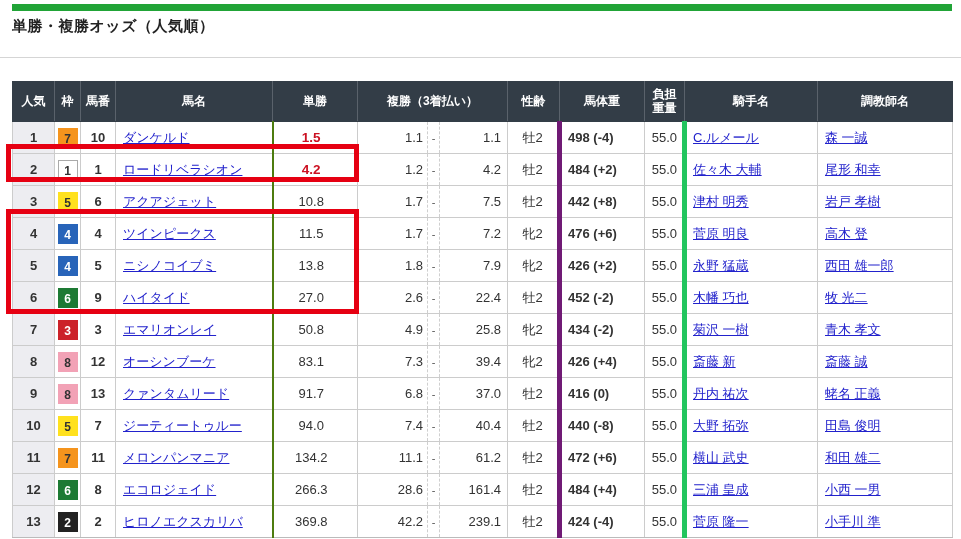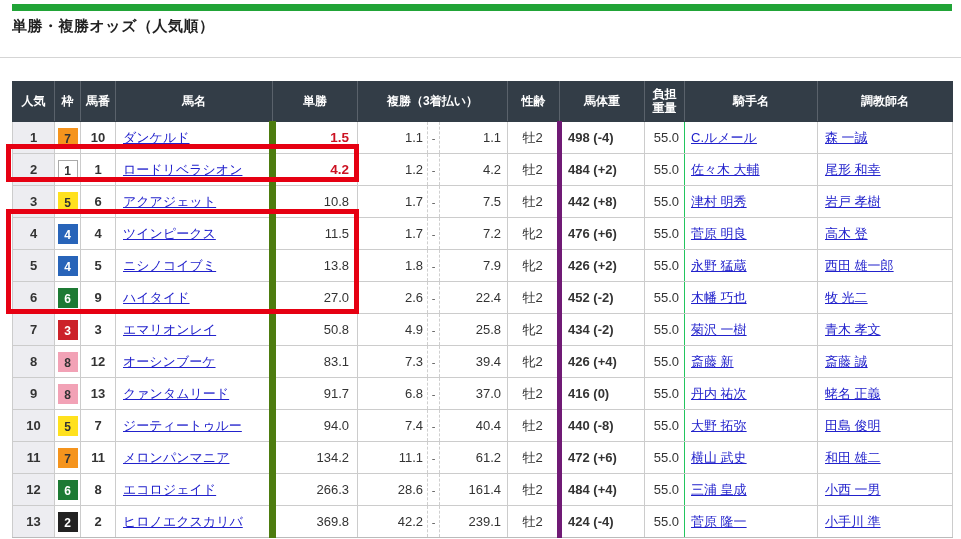--- a/index.html
+++ b/index.html
@@ -55,29 +55,29 @@
     border-left: 1px solid #cccccc; border-right: 1px solid #cccccc;
     font-size: 13px;
   }
   td.c-frame { text-align: center; border-right: 1px solid #cccccc; }
   .waku {
     display: inline-block; width: 20px; height: 20px; line-height: 20px;
     text-align: center; font-weight: bold; font-size: 12px;
     vertical-align: middle;
   }
   td.c-no { text-align: center; font-weight: bold; border-right: 1px solid #cccccc; }
-  td.c-name { padding-left: 7px; border-right: 7px solid #4d7c0f; }
-  td.c-win { text-align: right; padding-right: 8px; border-right: 1px solid #cccccc; }
+  td.c-name { padding-left: 7px; border-right: 2px solid #4d7c0f; }
+  td.c-win { text-align: center; padding-right: 8px; border-right: 1px solid #cccccc; }
   td.c-win.hot { color: #cc1122; font-weight: bold; font-size: 13.5px; }
   td.c-plow { text-align: right; padding-right: 4px; }
   td.c-pdash { text-align: center; color: #555; border-left: 1px dashed #cfcfcf; border-right: 1px dashed #cfcfcf; font-size: 11px; }
   td.c-phigh { text-align: right; padding-right: 6px; border-right: 1px solid #cccccc; }
   td.c-sex { text-align: center; border-right: 5px solid #701a75; }
   td.c-weight { text-align: left; padding-left: 6px; border-right: 1px solid #cccccc; font-weight: bold; }
-  td.c-load { text-align: right; padding-right: 5px; border-right: 1px solid #22c55e; }
+  td.c-load { text-align: right; padding-right: 5px; border-right: 5px solid #22c55e; }
   td.c-jockey { padding-left: 6px; border-right: 1px solid #cccccc; }
   td.c-trainer { padding-left: 7px; border-right: 1px solid #cccccc; }
 
   a.cell-link { color: #2222cc; text-decoration: underline; cursor: pointer; }
 
   .annotation {
     position: absolute; border: 5px solid #e60012; background: transparent;
     pointer-events: none;
   }
   #rect1 { left: 6px; top: 144px; width: 353px; height: 38px; }

